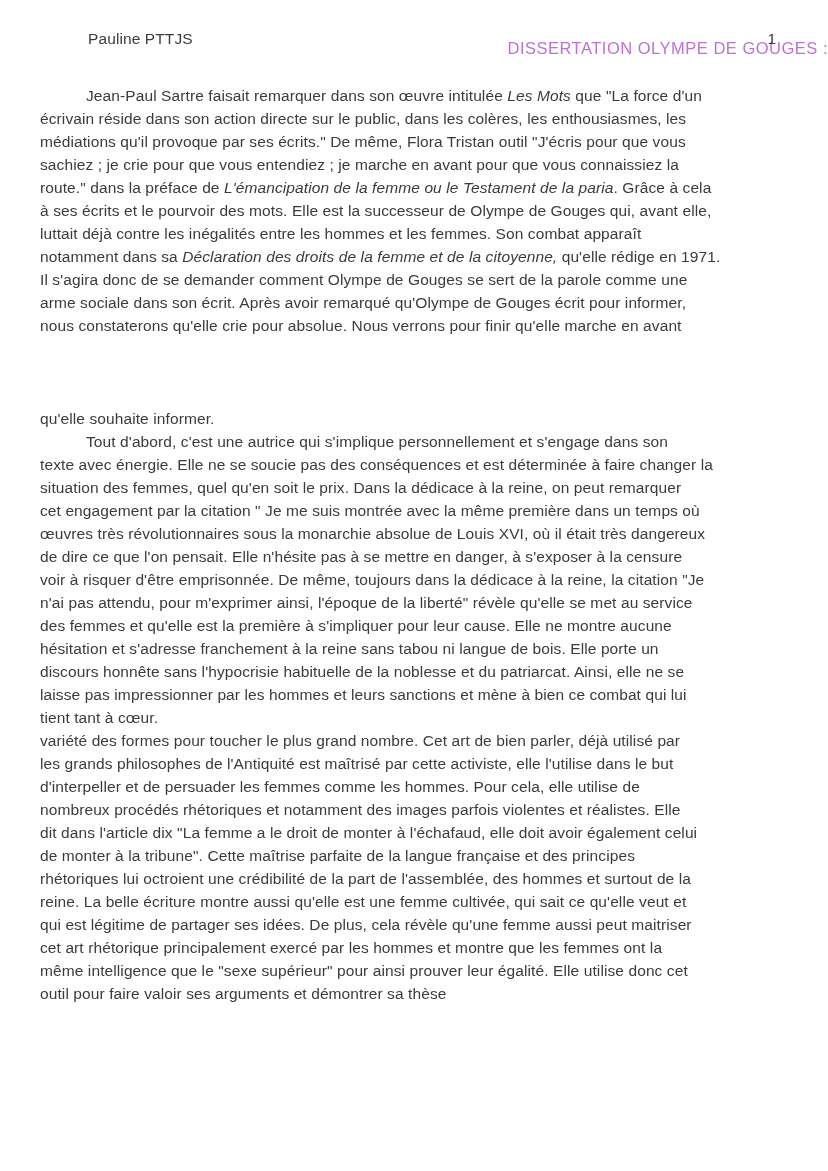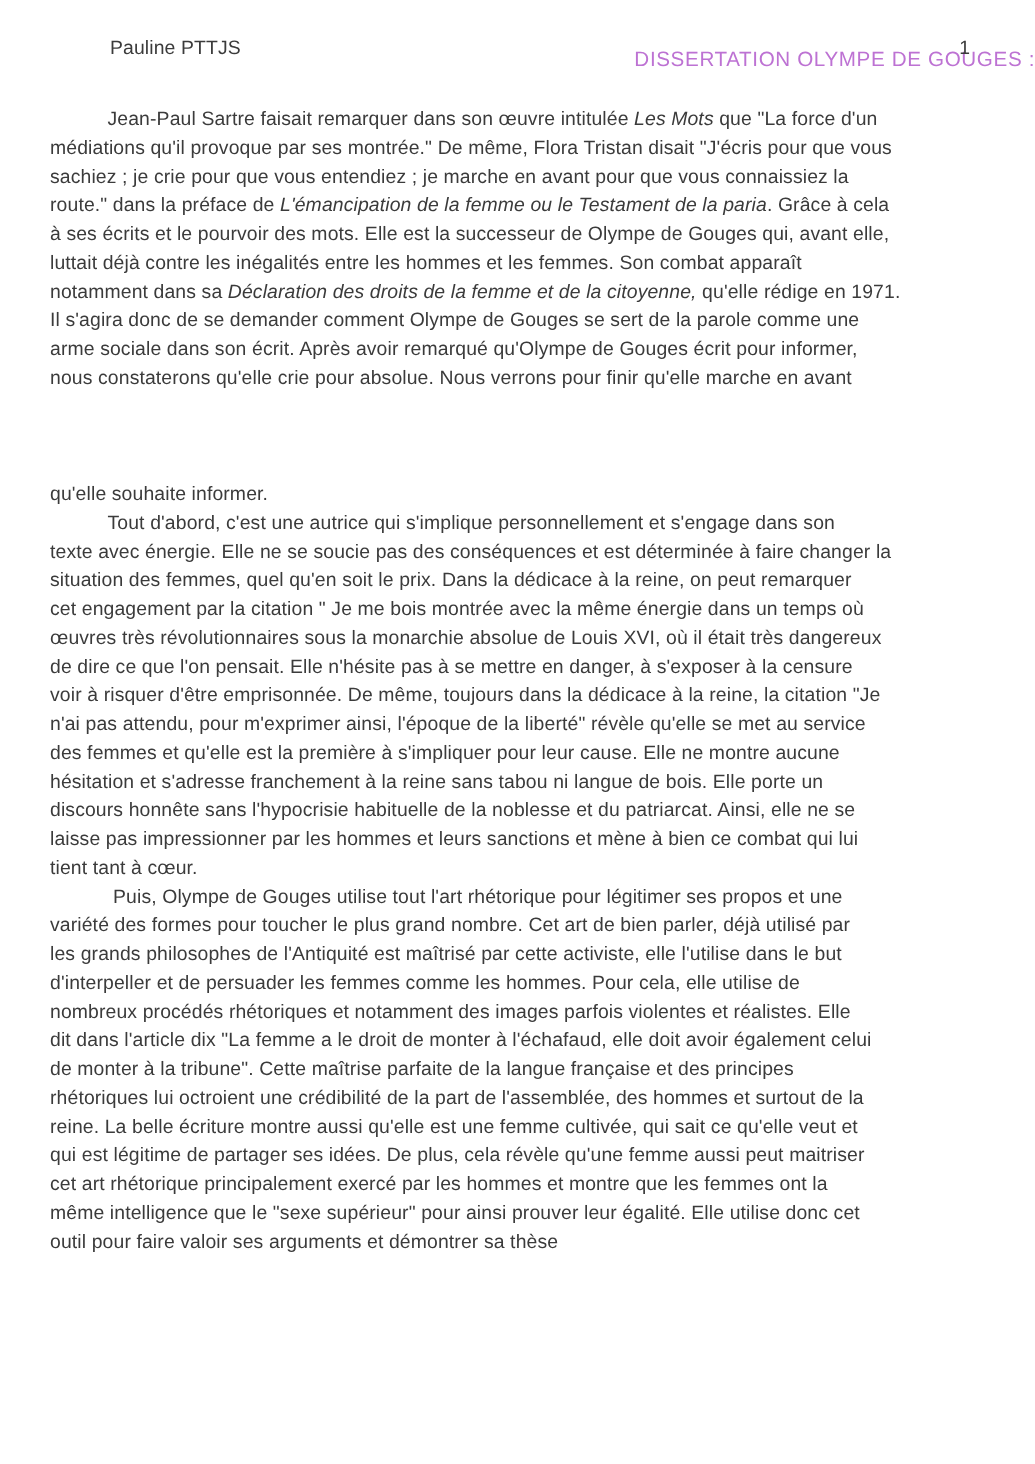--- a/index.html
+++ b/index.html
@@ -54,50 +54,50 @@
 
 <div class="page" style="color: rgb(59, 59, 59);">
   <header>
     <span class="author">Pauline PTTJS</span>
     <span class="doc-title" style="color: rgb(189, 114, 211);">DISSERTATION OLYMPE DE GOUGES :</span>
     <span class="pagenum">1</span>
   </header>
   <main class="doc-body">
       <div class="paragraph gap-after">
         <div class="line indent"><span>Jean-Paul Sartre faisait remarquer dans son œuvre intitulée </span><em>Les Mots</em><span> que "La force d'un</span></div>
-        <div class="line"><span>médiations qu'il provoque par ses montrée." De même, Flora Tristan disait "J'écris pour que vous</span></div>
+        <div class="line"><span>écrivain réside dans son action directe sur le public, dans les colères, les enthousiasmes, les</span></div>
+        <div class="line"><span>médiations qu'il provoque par ses écrits." De même, Flora Tristan outil "J'écris pour que vous</span></div>
         <div class="line"><span>sachiez ; je crie pour que vous entendiez ; je marche en avant pour que vous connaissiez la</span></div>
         <div class="line"><span>route." dans la préface de </span><em>L'émancipation de la femme ou le Testament de la paria</em><span>. Grâce à cela</span></div>
         <div class="line"><span>à ses écrits et le pourvoir des mots. Elle est la successeur de Olympe de Gouges qui, avant elle,</span></div>
         <div class="line"><span>luttait déjà contre les inégalités entre les hommes et les femmes. Son combat apparaît</span></div>
         <div class="line"><span>notamment dans sa </span><em>Déclaration des droits de la femme et de la citoyenne,</em><span> qu'elle rédige en 1971.</span></div>
         <div class="line"><span>Il s'agira donc de se demander comment Olympe de Gouges se sert de la parole comme une</span></div>
         <div class="line"><span>arme sociale dans son écrit. Après avoir remarqué qu'Olympe de Gouges écrit pour informer,</span></div>
         <div class="line"><span>nous constaterons qu'elle crie pour absolue. Nous verrons pour finir qu'elle marche en avant</span></div>
       </div>
       <div class="paragraph">
         <div class="line"><span>qu'elle souhaite informer.</span></div>
       </div>
       <div class="paragraph">
         <div class="line indent"><span>Tout d'abord, c'est une autrice qui s'implique personnellement et s'engage dans son</span></div>
         <div class="line"><span>texte avec énergie. Elle ne se soucie pas des conséquences et est déterminée à faire changer la</span></div>
         <div class="line"><span>situation des femmes, quel qu'en soit le prix. Dans la dédicace à la reine, on peut remarquer</span></div>
-        <div class="line"><span>cet engagement par la citation " Je me bois montrée avec la même énergie dans un temps où</span></div>
+        <div class="line"><span>cet engagement par la citation " Je me suis montrée avec la même première dans un temps où</span></div>
         <div class="line"><span>œuvres très révolutionnaires sous la monarchie absolue de Louis XVI, où il était très dangereux</span></div>
         <div class="line"><span>de dire ce que l'on pensait. Elle n'hésite pas à se mettre en danger, à s'exposer à la censure</span></div>
         <div class="line"><span>voir à risquer d'être emprisonnée. De même, toujours dans la dédicace à la reine, la citation "Je</span></div>
         <div class="line"><span>n'ai pas attendu, pour m'exprimer ainsi, l'époque de la liberté" révèle qu'elle se met au service</span></div>
         <div class="line"><span>des femmes et qu'elle est la première à s'impliquer pour leur cause. Elle ne montre aucune</span></div>
         <div class="line"><span>hésitation et s'adresse franchement à la reine sans tabou ni langue de bois. Elle porte un</span></div>
         <div class="line"><span>discours honnête sans l'hypocrisie habituelle de la noblesse et du patriarcat. Ainsi, elle ne se</span></div>
         <div class="line"><span>laisse pas impressionner par les hommes et leurs sanctions et mène à bien ce combat qui lui</span></div>
         <div class="line"><span>tient tant à cœur.</span></div>
       </div>
       <div class="paragraph">
-        <div class="line indent"><span> Puis, Olympe de Gouges utilise tout l'art rhétorique pour légitimer ses propos et une</span></div>
         <div class="line"><span>variété des formes pour toucher le plus grand nombre. Cet art de bien parler, déjà utilisé par</span></div>
         <div class="line"><span>les grands philosophes de l'Antiquité est maîtrisé par cette activiste, elle l'utilise dans le but</span></div>
         <div class="line"><span>d'interpeller et de persuader les femmes comme les hommes. Pour cela, elle utilise de</span></div>
         <div class="line"><span>nombreux procédés rhétoriques et notamment des images parfois violentes et réalistes. Elle</span></div>
         <div class="line"><span>dit dans l'article dix "La femme a le droit de monter à l'échafaud, elle doit avoir également celui</span></div>
         <div class="line"><span>de monter à la tribune". Cette maîtrise parfaite de la langue française et des principes</span></div>
         <div class="line"><span>rhétoriques lui octroient une crédibilité de la part de l'assemblée, des hommes et surtout de la</span></div>
         <div class="line"><span>reine. La belle écriture montre aussi qu'elle est une femme cultivée, qui sait ce qu'elle veut et</span></div>
         <div class="line"><span>qui est légitime de partager ses idées. De plus, cela révèle qu'une femme aussi peut maitriser</span></div>
         <div class="line"><span>cet art rhétorique principalement exercé par les hommes et montre que les femmes ont la</span></div>

